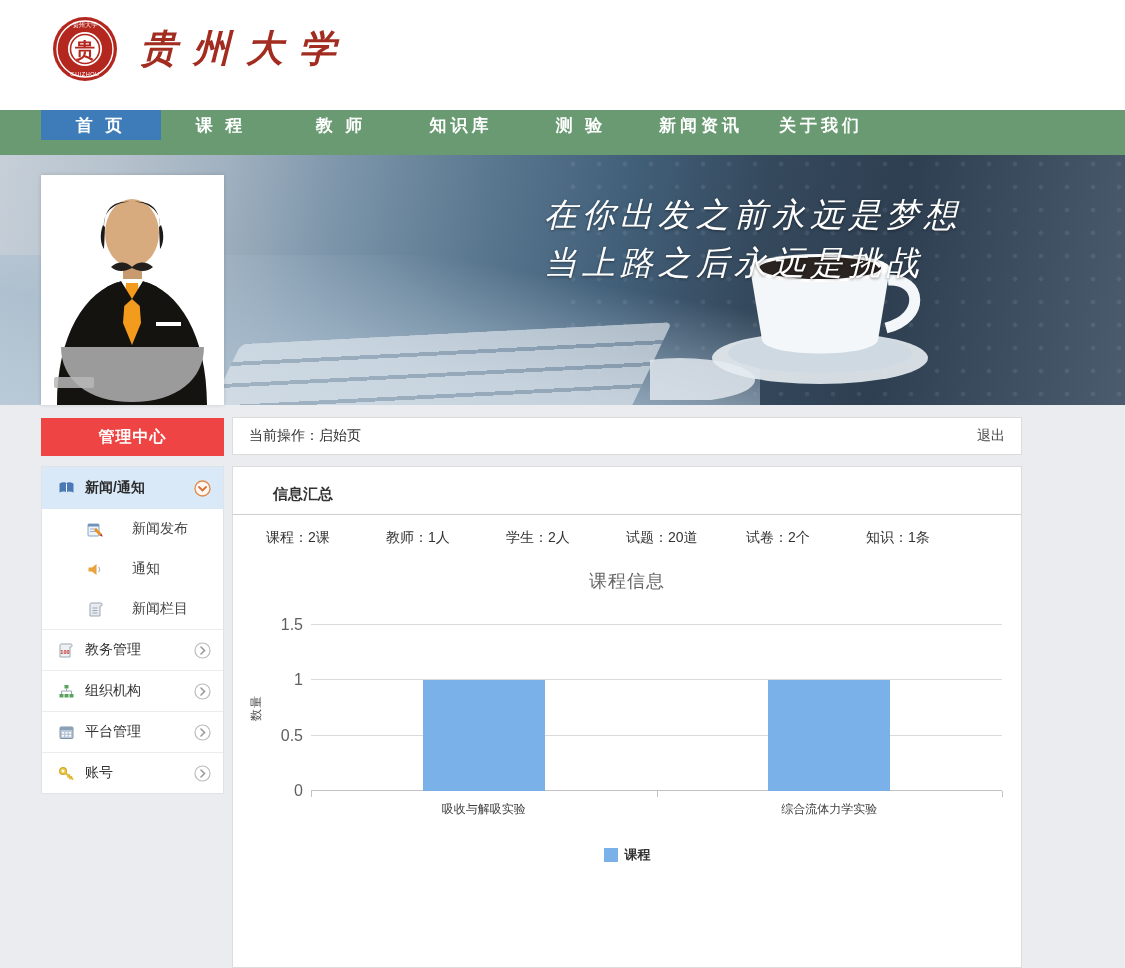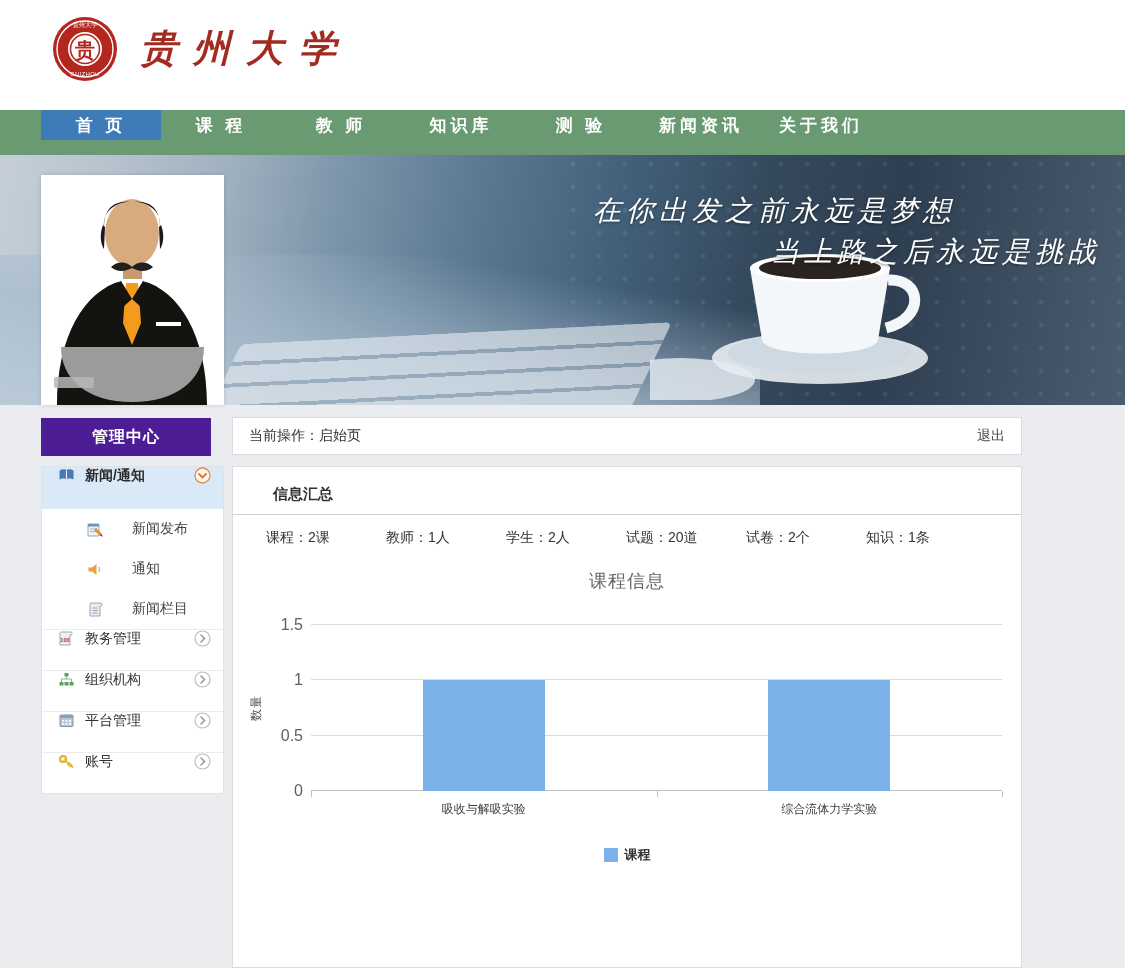--- a/index.html
+++ b/index.html
@@ -24,38 +24,38 @@
     background:linear-gradient(100deg,#c6cfd8 0%, #b6c2cd 10%, #9fb0bf 20%, #7b94a9 30%,
       #5a7890 42%, #42607a 54%, #35495d 66%, #2e3f51 78%, #3d4f61 90%, #4a5c6e 100%); }
   .banner-desk { position:absolute; left:0; bottom:0; width:760px; height:150px;
     background:linear-gradient(190deg, rgba(170,190,206,0) 20%, rgba(168,188,205,0.75) 60%, rgba(185,202,216,0.9) 100%); }
   .banner-drops { position:absolute; right:0; top:0; width:560px; height:250px; opacity:.5;
     background-image:radial-gradient(circle at 8px 9px, rgba(255,255,255,0.16) 1.5px, transparent 3px);
     background-size:26px 23px; }
   .banner-keyboard { position:absolute; left:225px; bottom:-18px; width:420px; height:90px;
     transform:skewX(-28deg) rotate(-3deg); background:repeating-linear-gradient(180deg,
       rgba(225,232,238,0.65) 0 18px, rgba(150,168,184,0.55) 18px 22px); border-radius:6px; }
-  .slogan { position:absolute; right:24px; top:36px; text-align:right; color:#ffffff;
-    font-family:"DejaVu Serif", serif; font-style:italic; font-size:28px; letter-spacing:5px;
+  .slogan { position:absolute; right:18px; top:36px; text-align:left; color:#ffffff;
+    font-family:"DejaVu Serif", serif; font-style:italic; font-size:33px; letter-spacing:5px;
     text-shadow:0 1px 3px rgba(0,0,0,0.45); line-height:1.45; }
   .slogan .line1 { padding-right:145px; }
   .coffee { position:absolute; left:650px; top:85px; }
 
   
   .avatar-card { position:absolute; left:41px; top:175px; width:183px; height:230px; background:#ffffff;
     box-shadow:0 0 4px rgba(0,0,0,0.15); }
   .avatar-badge { position:absolute; left:13px; bottom:17px; width:40px; height:11px;
     background:#b7b7b7; border-radius:2px; opacity:.85; }
 
   
-  .side-title { position:absolute; left:41px; top:418px; width:170px; height:38px; background:#4c1d95;
+  .side-title { position:absolute; left:41px; top:418px; width:183px; height:38px; background:#ef4444;
     color:#ffffff; font-size:16px; font-weight:bold; display:flex; align-items:center; justify-content:center;
     letter-spacing:1px; }
   .side-menu { position:absolute; left:41px; top:466px; width:183px; background:#ffffff; border:1px solid #dfe2e6; }
-  .menu-item { display:flex; height:41px; padding:0 12px 0 16px; font-size:14px;
+  .menu-item { display:flex; align-items:center; height:41px; padding:0 12px 0 16px; font-size:14px;
     color:#333; cursor:pointer; border-top:1px solid #ececec; }
   .menu-item:first-child { border-top:none; }
   .menu-item .mi-label { flex:1; margin-left:10px; }
   .menu-item.active { background:#d9e9f8; height:42px; font-weight:bold; color:#2b2b2b; }
   .menu-sub { display:flex; align-items:center; height:40px; padding-left:45px; font-size:14px; color:#444; cursor:pointer; }
   .menu-sub .mi-label { margin-left:28px; }
   .icon16 { width:17px; height:17px; flex:0 0 17px; }
 
   
   .topbar { position:absolute; left:232px; top:417px; width:790px; height:38px; background:#ffffff;

